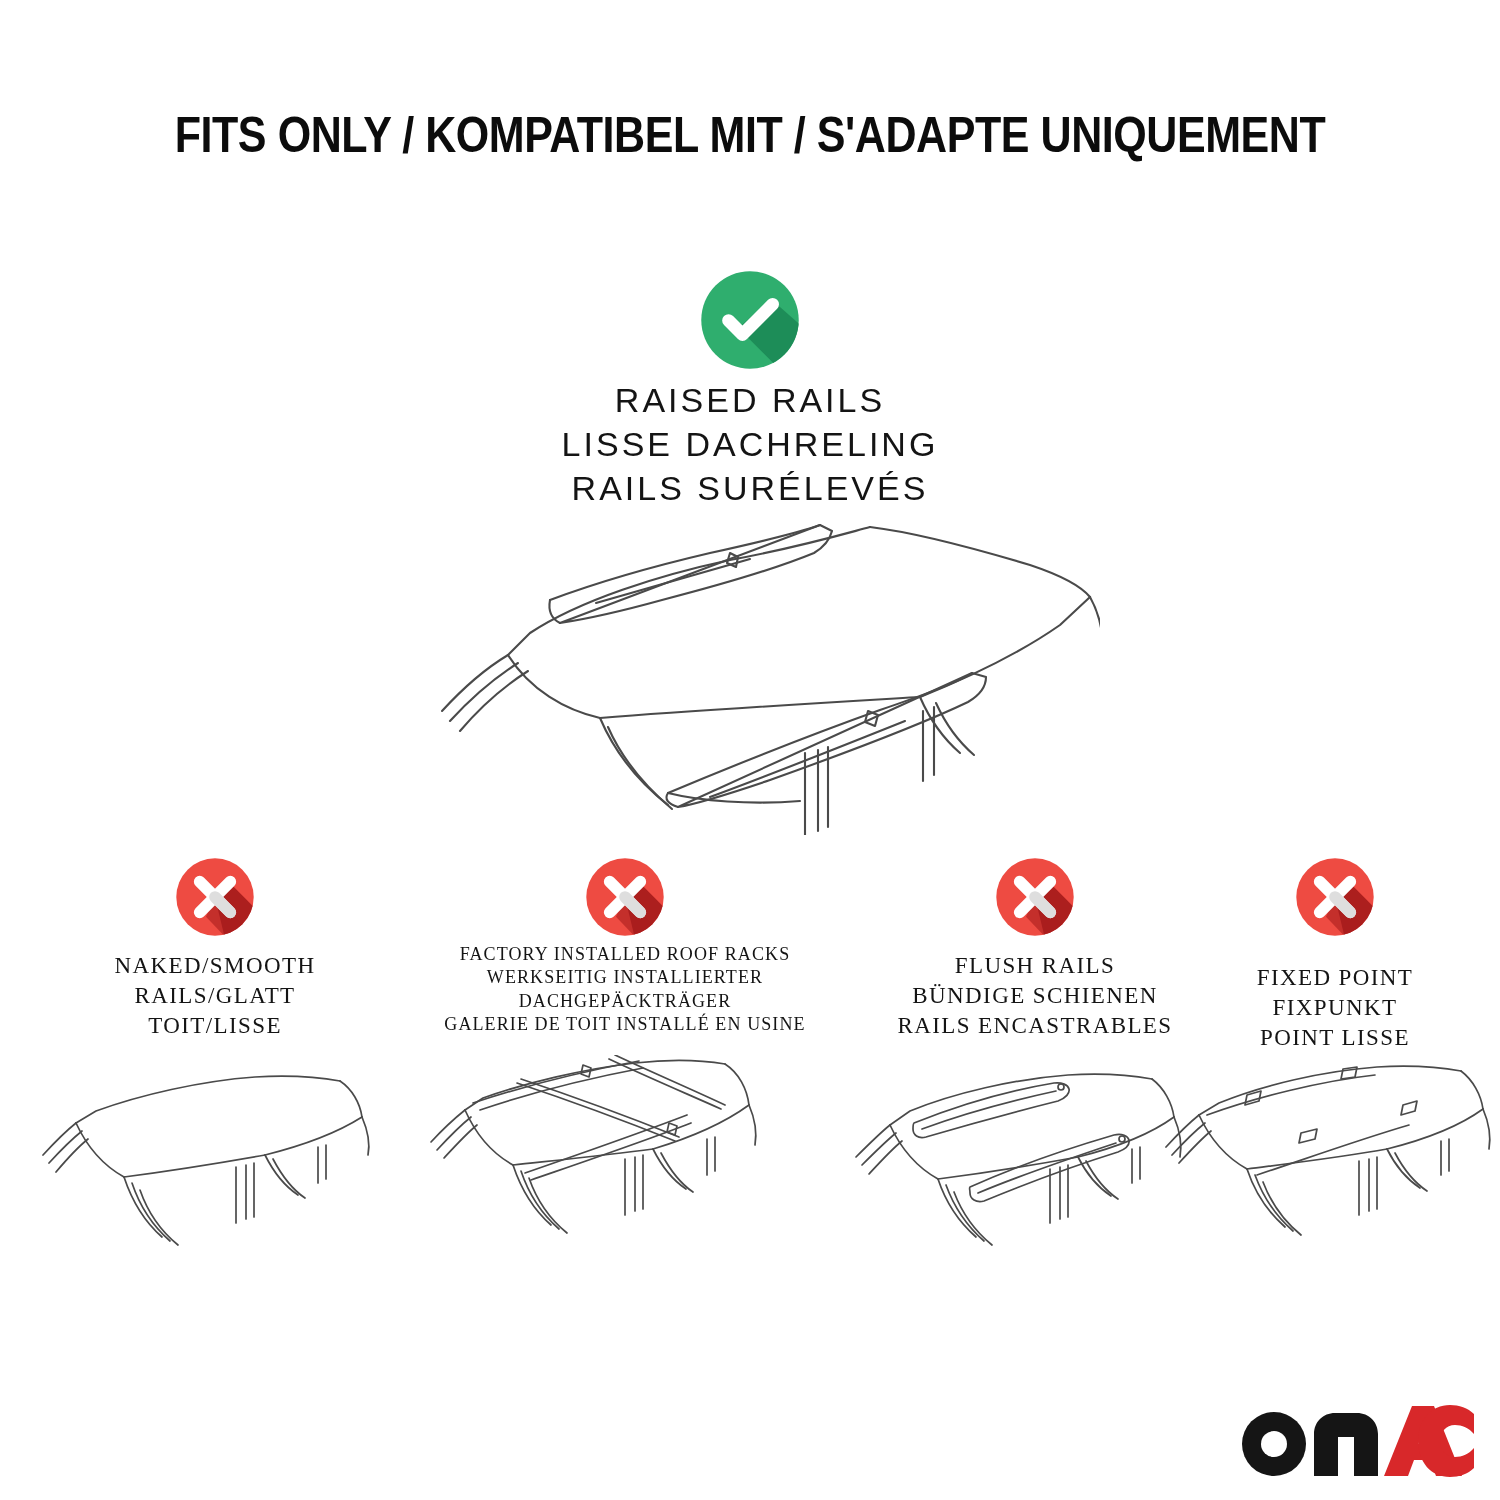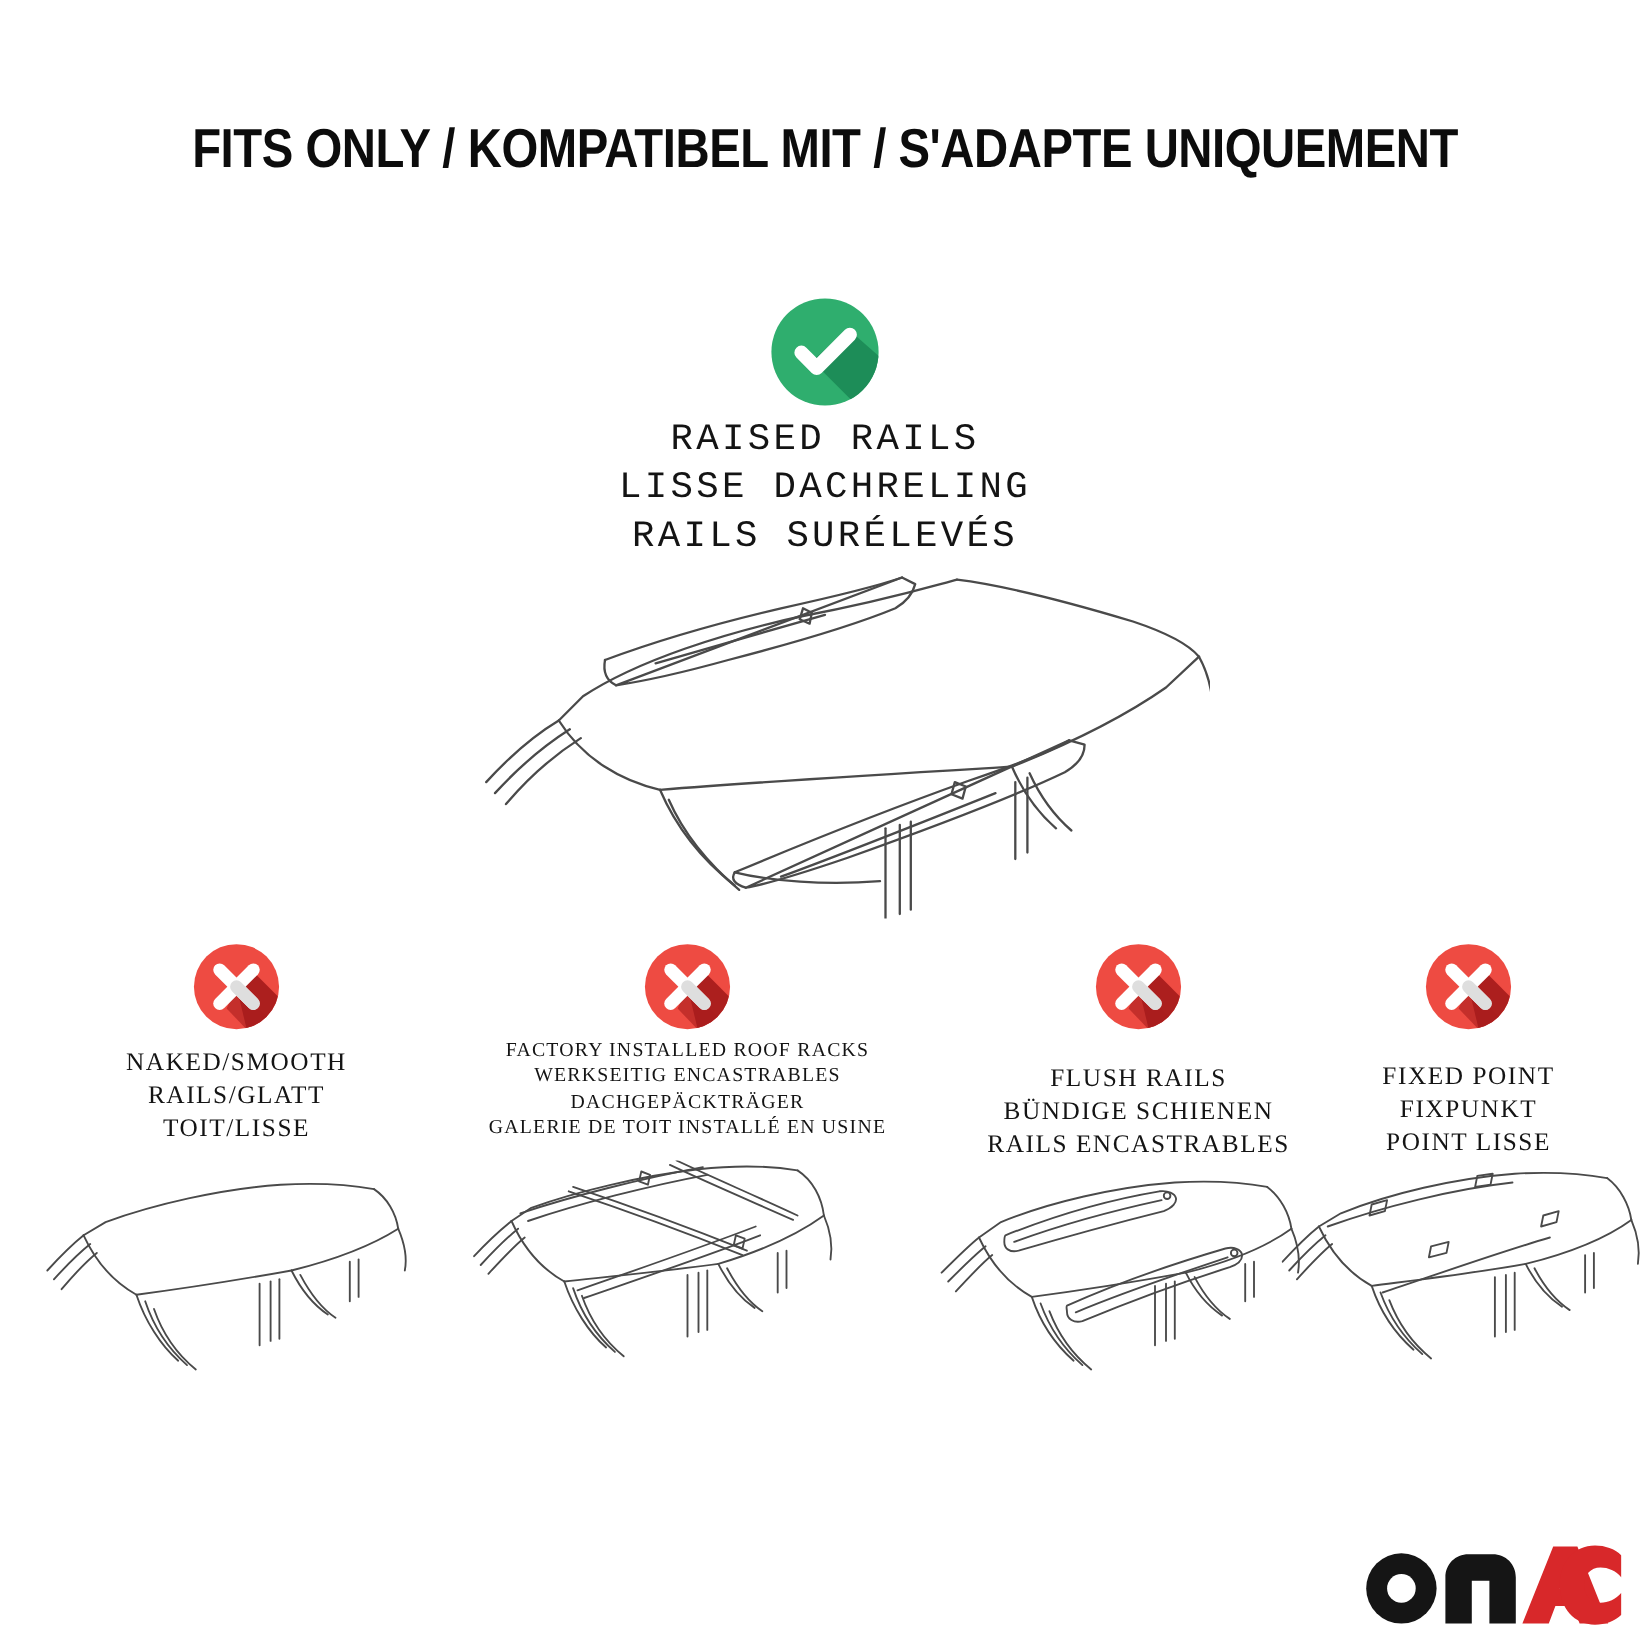--- a/index.html
+++ b/index.html
@@ -27,21 +27,21 @@
   }
 
   
   .icon-wrap{position:absolute;}
   .icon-wrap svg{display:block;}
 
   
   .fit-label{
     position:absolute;
     text-align:center;
-    font-family:Liberation Mono, monospace;
+    font-family:Liberation Sans, sans-serif;
     font-weight:300;
     color:#141414;
     line-height:1.32;
     letter-spacing:2.2px;
     white-space:nowrap;
   }
   .fit-label.main{
     left:0;top:378px;width:1500px;
     font-size:34px;
     letter-spacing:3px;
@@ -213,21 +213,21 @@
         <g stroke="#ffffff" stroke-width="13" stroke-linecap="round">
           <line x1="33" y1="33" x2="67" y2="67"></line>
           <line x1="67" y1="33" x2="33" y2="67"></line>
         </g>
         <line x1="50" y1="50" x2="67" y2="67" stroke="#D9D9D9" stroke-width="13" stroke-linecap="round" opacity="0.85"></line>
       </svg>
     </div>
 
     <div class="cap" style="top:98px;font-size:18px;letter-spacing:1.1px;">
       <span class="ln">FACTORY INSTALLED ROOF RACKS</span>
-      <span class="ln">WERKSEITIG ENCASTRABLES</span>
+      <span class="ln">WERKSEITIG INSTALLIERTER</span>
       <span class="ln">DACHGEPÄCKTRÄGER</span>
       <span class="ln">GALERIE DE TOIT INSTALLÉ EN USINE</span>
     </div>
 
     <div class="roof" style="left:5px;top:210px;width:370px;height:220px;">
       <svg width="370" height="220" viewBox="0 0 370 220" aria-hidden="true">
         <g fill="none" stroke="#4a4a4a" stroke-width="1.7" stroke-linecap="round" stroke-linejoin="round">
           <path d="M40 55 L58 43 C100 28 158 14 210 8 C246 4 276 5 300 9"></path>
           <path d="M300 9 C314 18 322 34 324 50"></path>
           <path d="M324 50 C302 66 268 82 228 94"></path>
@@ -280,21 +280,21 @@
           <path d="M50 50 L62 62 L95 95 L62 95 L40 72 Z" fill="#A81C1C" opacity="0.6"></path>
         </g>
         <g stroke="#ffffff" stroke-width="13" stroke-linecap="round">
           <line x1="33" y1="33" x2="67" y2="67"></line>
           <line x1="67" y1="33" x2="33" y2="67"></line>
         </g>
         <line x1="50" y1="50" x2="67" y2="67" stroke="#D9D9D9" stroke-width="13" stroke-linecap="round" opacity="0.85"></line>
       </svg>
     </div>
 
-    <div class="cap" style="top:120px;">
+    <div class="cap" style="top:106px;">
       <span class="ln">FLUSH RAILS</span>
       <span class="ln">BÜNDIGE SCHIENEN</span>
       <span class="ln">RAILS ENCASTRABLES</span>
     </div>
 
     <div class="roof" style="left:0px;top:210px;width:370px;height:220px;">
       <svg width="370" height="220" viewBox="0 0 370 220" aria-hidden="true">
         <g fill="none" stroke="#4a4a4a" stroke-width="1.7" stroke-linecap="round" stroke-linejoin="round">
           <path d="M40 70 L60 56 C104 38 164 24 218 20 C252 18 280 20 302 24"></path>
           <path d="M302 24 C314 33 322 48 324 62"></path>

